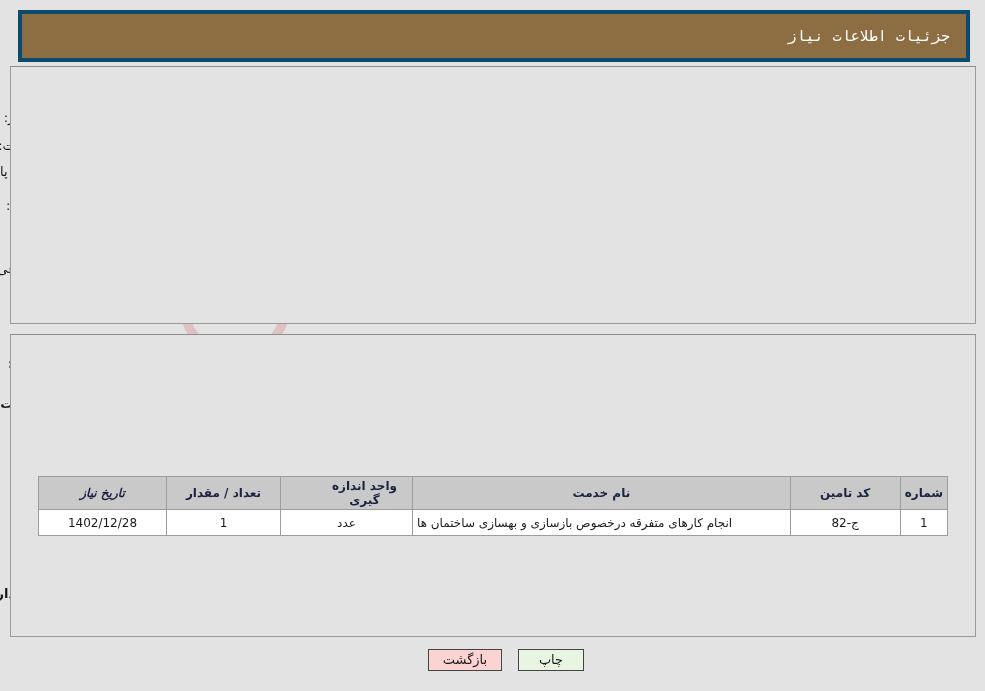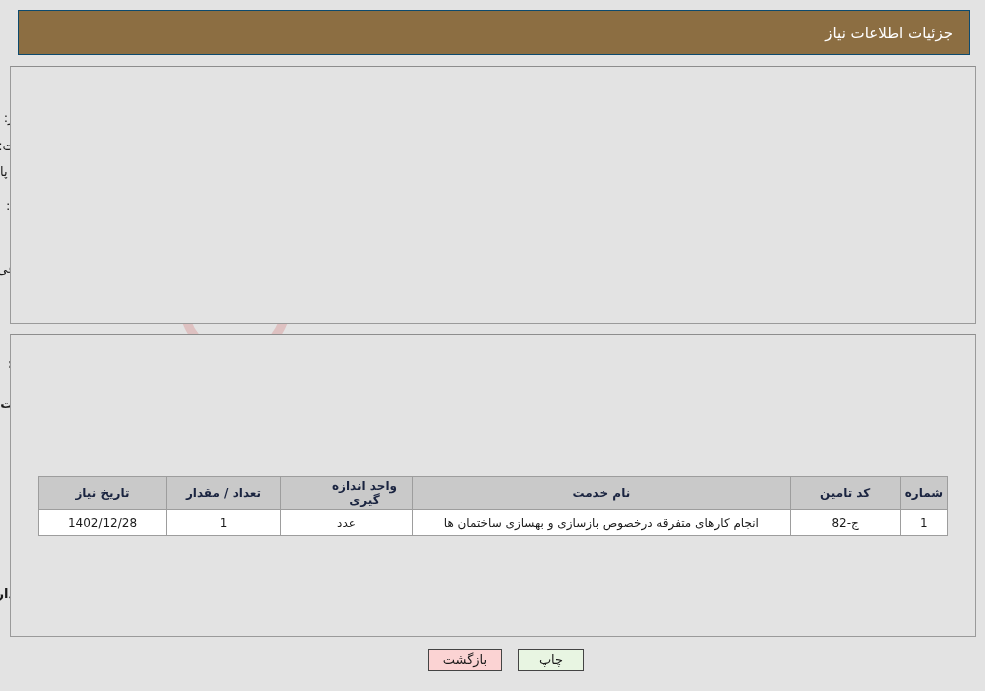--- a/index.html
+++ b/index.html
@@ -45,24 +45,25 @@
   .wm-arrow {
     position: absolute;
     left: 210px; top: 180px;
     width: 140px; height: 125px;
   }
 
   
   .titlebar {
     position: absolute;
     left: 18px; top: 10px;
-    width: 952px; height: 45px;
+    width: 952px; height: 52px;
     background: #8c6e42;
-    border: 1px solid #0c4a6e;
+    border: 4px solid #0c4a6e;
     z-index: 3;
+    font-family: Liberation Mono, monospace;
   }
   .titlebar-text {
     position: absolute;
     right: 16px; top: 13px;
     color: #ffffff;
     font-size: 15px;
   }
 
   
   .panel {
@@ -164,21 +165,21 @@
     padding: 2px 4px;
   }
   .tbl td {
     background: #ffffff;
     border: 1px solid #9d9d9d;
     color: #1a1a1a;
     height: 26px;
     padding: 2px 4px;
     text-align: center;
   }
-  .tbl td.name { text-align: center; border-radius: 13px; }
+  .tbl td.name { text-align: left; border-radius: 13px; }
 
   
   .btn {
     position: absolute;
     height: 22px;
     border: 1px solid #444444;
     font-size: 13px;
     text-align: center;
     line-height: 20px;
     color: #1a1a1a;
@@ -273,21 +274,21 @@
   <span class="box" style="right:170px; top:425px; width:703px; height:22px;">ساختمان</span>
 
   <table class="tbl">
     <thead>
       <tr>
         <th style="width:34px;">شماره</th>
         <th style="width:110px;">کد تامین</th>
         <th>نام خدمت</th>
         <th style="width:132px;padding-left:40px;">واحد اندازه گیری</th>
         <th style="width:114px;margin-top:16px;">تعداد / مقدار</th>
-        <th style="width:128px;">تاریخ نیاز</th>
+        <th style="width:128px;font-style:italic;">تاریخ نیاز</th>
       </tr>
     </thead>
     <tbody>
       <tr>
         <td>1</td>
         <td>ج-82</td>
         <td class="name">انجام کارهای متفرقه درخصوص بازسازی و بهسازی ساختمان ها</td>
         <td>عدد</td>
         <td>1</td>
         <td>1402/12/28</td>

